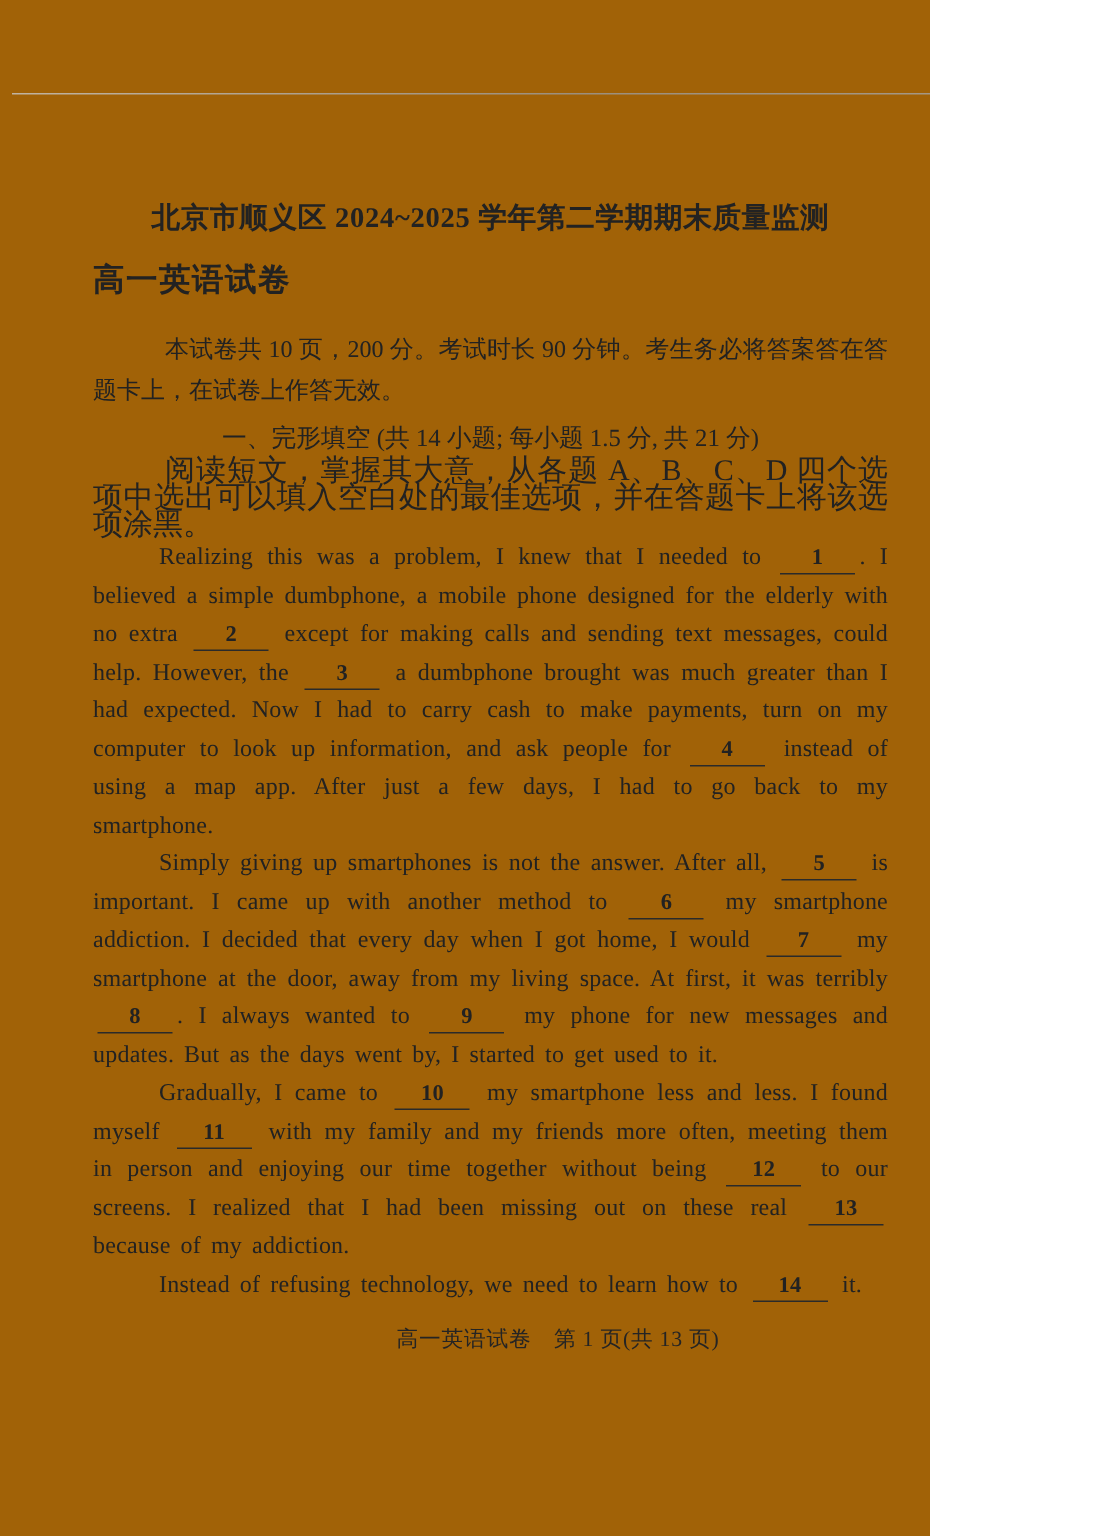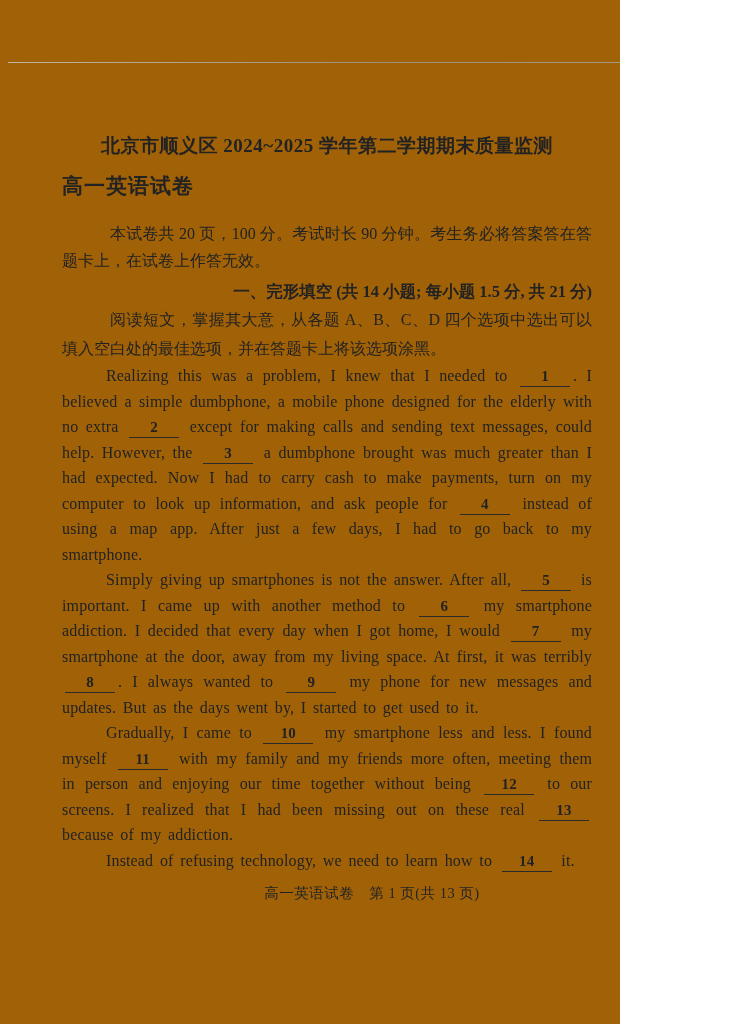--- a/index.html
+++ b/index.html
@@ -52,27 +52,27 @@
     margin: 20px 0 0 0;
     font-size: 16px;
     line-height: 27px;
     text-align: justify;
     text-indent: 48px;
   }
   .section-heading {
     margin: 4px 0 0 0;
     font-size: 16.5px;
     line-height: 27px;
-    font-weight: 700;
-    text-align: right;
+    font-weight: 400;
+    text-align: center;
   }
   .instructions {
     margin: 0;
-    font-size: 16px;
-    line-height: 29px;
+    font-size: 20px;
+    line-height: 18px;
     text-align: justify;
     text-indent: 48px;
   }
   .passage p {
     margin: 0;
     font-size: 16px;
     line-height: 25.5px;
     text-align: justify;
     text-indent: 44px;
     word-spacing: 2.5px;
@@ -109,21 +109,21 @@
 <div class="page">
 
   <div class="scan-line"></div>
 
   <div class="content">
 
     <div class="header-title">北京市顺义区 2024~2025 学年第二学期期末质量监测</div>
 
     <div class="paper-title">高一英语试卷</div>
 
-    <p class="notice">本试卷共 20 页，100 分。考试时长 90 分钟。考生务必将答案答在答题卡上，在试卷上作答无效。</p>
+    <p class="notice">本试卷共 10 页，200 分。考试时长 90 分钟。考生务必将答案答在答题卡上，在试卷上作答无效。</p>
 
     <div class="section-heading">一、完形填空 (共 14 小题; 每小题 1.5 分, 共 21 分)</div>
 
     <p class="instructions">阅读短文，掌握其大意，从各题 A、B、C、D 四个选项中选出可以填入空白处的最佳选项，并在答题卡上将该选项涂黑。</p>
 
     <div class="passage" id="passage">
         <p>Realizing this was a problem, I knew that I needed to <span class="blank">1</span>. I believed a simple dumbphone, a mobile phone designed for the elderly with no extra <span class="blank">2</span> except for making calls and sending text messages, could help. However, the <span class="blank">3</span> a dumbphone brought was much greater than I had expected. Now I had to carry cash to make payments, turn on my computer to look up information, and ask people for <span class="blank">4</span> instead of using a map app. After just a few days, I had to go back to my smartphone.</p>
         <p>Simply giving up smartphones is not the answer. After all, <span class="blank">5</span> is important. I came up with another method to <span class="blank">6</span> my smartphone addiction. I decided that every day when I got home, I would <span class="blank">7</span> my smartphone at the door, away from my living space. At first, it was terribly <span class="blank">8</span>. I always wanted to <span class="blank">9</span> my phone for new messages and updates. But as the days went by, I started to get used to it.</p>
         <p>Gradually, I came to <span class="blank">10</span> my smartphone less and less. I found myself <span class="blank">11</span> with my family and my friends more often, meeting them in person and enjoying our time together without being <span class="blank">12</span> to our screens. I realized that I had been missing out on these real <span class="blank">13</span> because of my addiction.</p>
         <p>Instead of refusing technology, we need to learn how to <span class="blank">14</span> it.</p>

